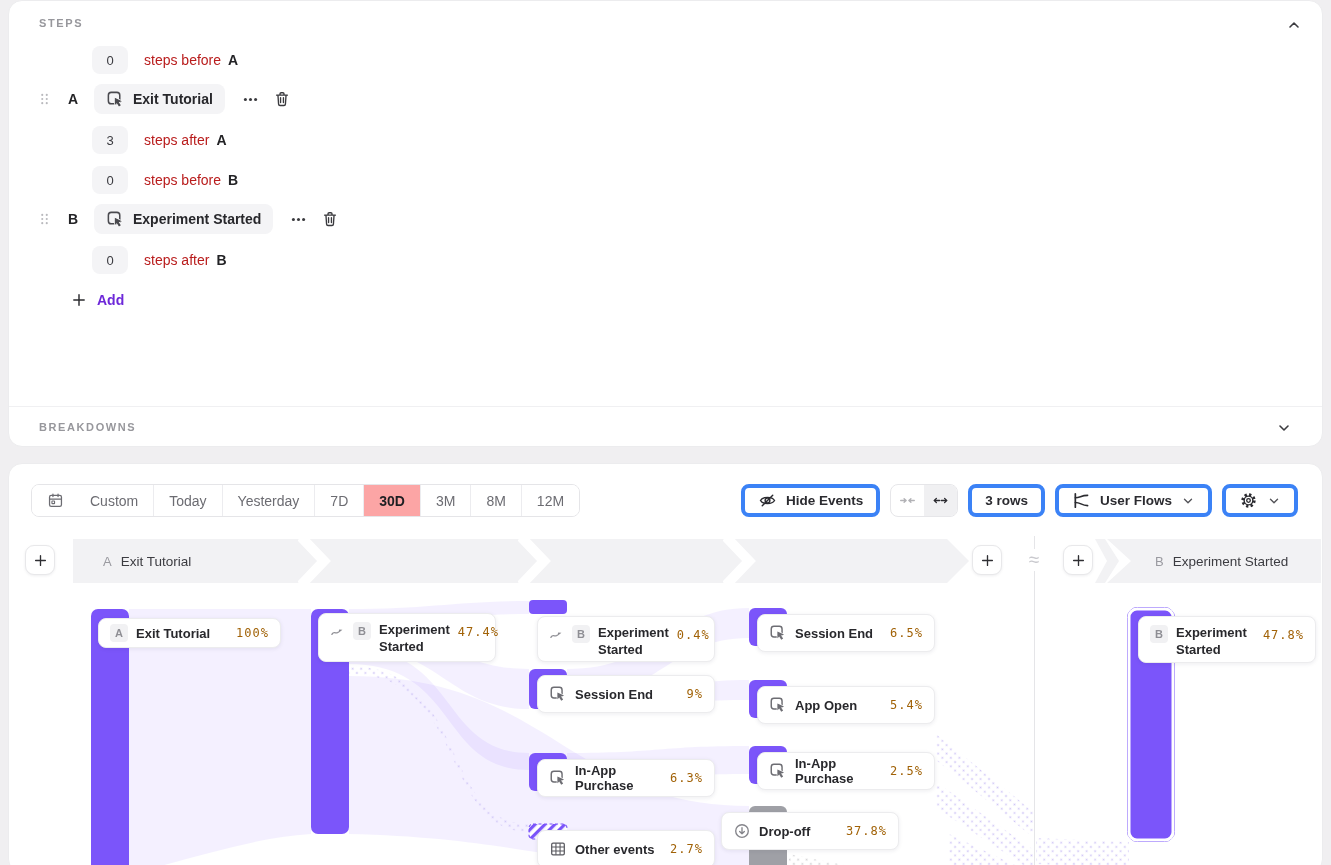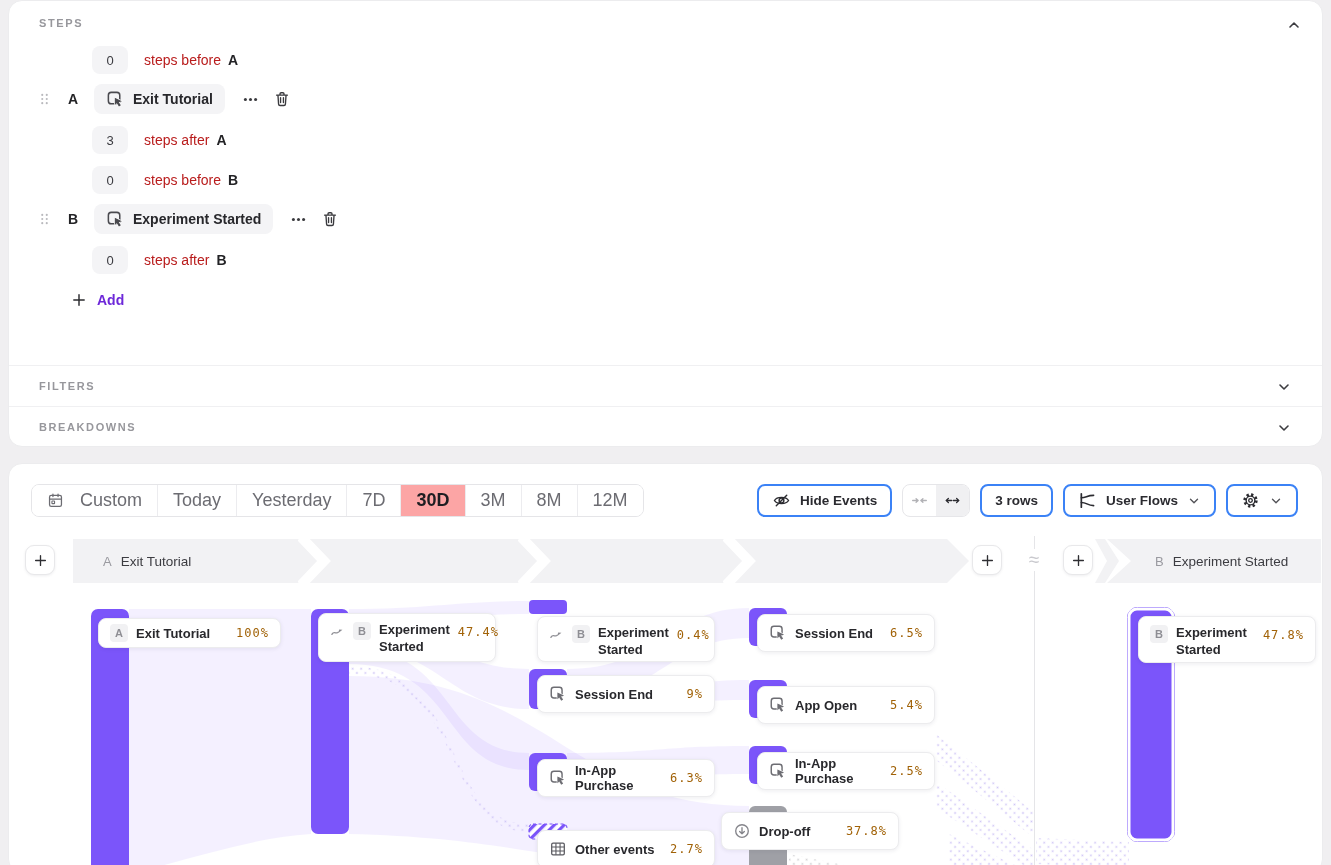--- a/index.html
+++ b/index.html
@@ -27,25 +27,25 @@
   .kebab { color:#3a3a3e; cursor:pointer; }
   .trash { color:#3a3a3e; cursor:pointer; }
   .add-row { display:flex; align-items:center; gap:10px; font-size:14px; font-weight:700; color:#6d28d9; cursor:pointer; }
 
   .collapse-row { position:absolute; left:0; width:100%; height:41px; border-top:1px solid #f0f0f2; display:flex; align-items:center; padding:0 30px; cursor:pointer; }
   .collapse-row .chev { margin-left:auto; color:#3c3c40; }
 
   
   .toolbar { position:absolute; top:20px; left:22px; right:24px; display:flex; align-items:center; justify-content:space-between; }
   .date-seg { display:flex; border:1px solid #e5e5e8; border-radius:8px; overflow:hidden; height:33px; background:#fff; }
-  .seg { display:flex; align-items:center; gap:16px; padding:0 15px; font-size:18px; color:#6c6c72; border-left:1px solid #ececef; cursor:pointer; background:#fff; border-top:none; border-bottom:none; border-right:none; font-family:inherit;justify-content:flex-end; }
+  .seg { display:flex; align-items:center; gap:26px; padding:0 15px; font-size:14px; color:#6c6c72; border-left:1px solid #ececef; cursor:pointer; background:#fff; border-top:none; border-bottom:none; border-right:none; font-family:inherit;justify-content:flex-end; }
   .seg:first-child { border-left:none; }
   .seg.sel { background:#fca5a5; color:#1e1e22; font-weight:700; }
   .rt-cluster { display:flex; align-items:center; gap:10px; }
-  .btn { height:33px; border:2px solid #3b82f6; border-radius:8px; background:#fff; display:inline-flex; align-items:center; gap:9px; padding:0 13px; font-size:13.5px; font-weight:700; color:#2b2b30; cursor:pointer; font-family:inherit; }
+  .btn { height:33px; border:4px solid #3b82f6; border-radius:8px; background:#fff; display:inline-flex; align-items:center; gap:9px; padding:0 13px; font-size:13.5px; font-weight:700; color:#2b2b30; cursor:pointer; font-family:inherit; }
   .mini-seg { display:flex; height:33px; border:1px solid #e6e6e9; border-radius:8px; overflow:hidden; }
   .mini-seg .cell { width:33px; display:flex; align-items:center; justify-content:center; cursor:pointer; }
   .cell.dim { color:#b2b2b6; }
   .cell.on { background:#f0f0f2; color:#2b2b30; }
 
   
   .plus-btn { position:absolute; width:30px; height:30px; background:#fff; border:1px solid #e8e8ea; border-radius:9px; box-shadow:0 1px 3px rgba(20,20,40,.07); display:flex; align-items:center; justify-content:center; color:#2f2f33; cursor:pointer; }
   .band { position:absolute; top:75px; height:44px; background:#f2f2f4; display:flex; align-items:center; }
   .band-letter { color:#9a9aa0; font-size:13px; margin-right:9px; }
   .band-label  { color:#3c3c41; font-size:13.5px; font-weight:500; }
@@ -206,26 +206,20 @@
     <span class="stepletter">B</span>
   </div>
 
   <div class="srow add-row" style="top:284px;left:62px;">
     <svg class="i" width="16" height="16" style="color:#2a2a2e">
         <use href="#ic-plus"></use>
       </svg>
     <span>Add</span>
   </div>
 
-  <div class="collapse-row" style="top:364px;">
-    <span class="sec-title">FILTERS</span>
-    <span class="chev"><svg class="i" width="16" height="16">
-          <use href="#ic-chev-down"></use>
-        </svg></span>
-  </div>
   <div class="collapse-row" style="top:405px;border-bottom:none;">
     <span class="sec-title">BREAKDOWNS</span>
     <span class="chev"><svg class="i" width="16" height="16">
           <use href="#ic-chev-down"></use>
         </svg></span>
   </div>
 </div>
 
 <div class="card" id="flow-card">
 

